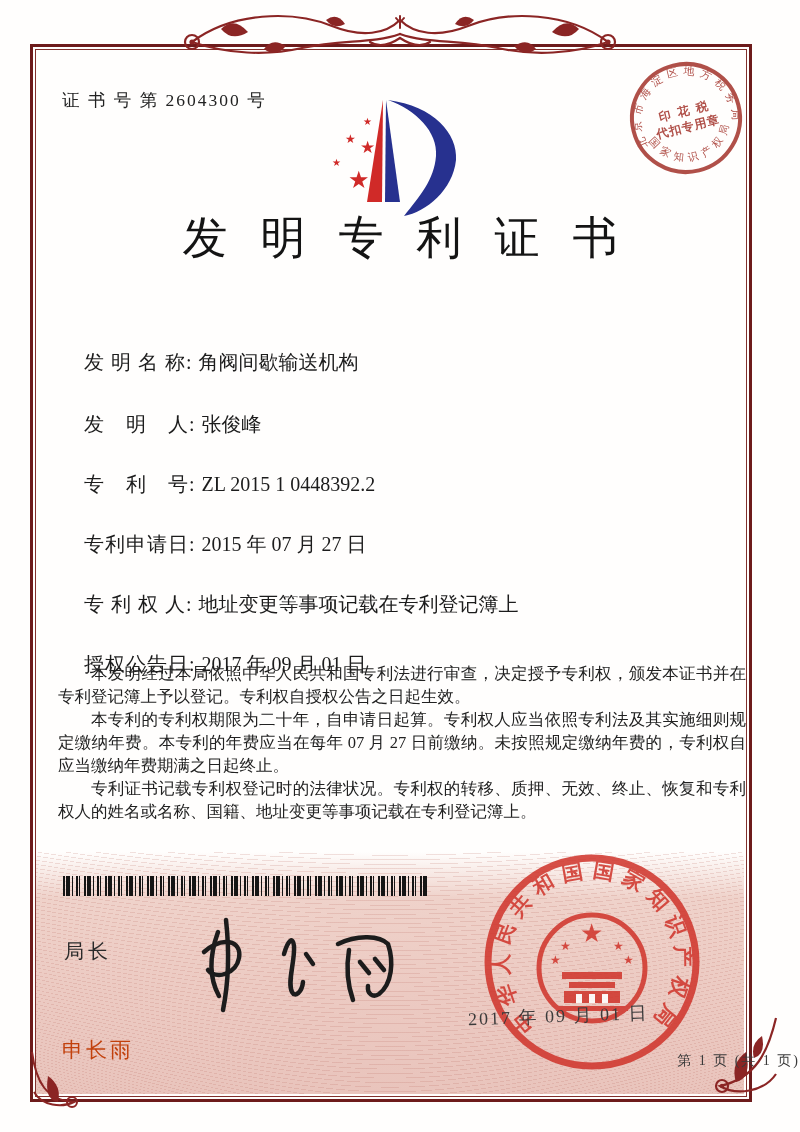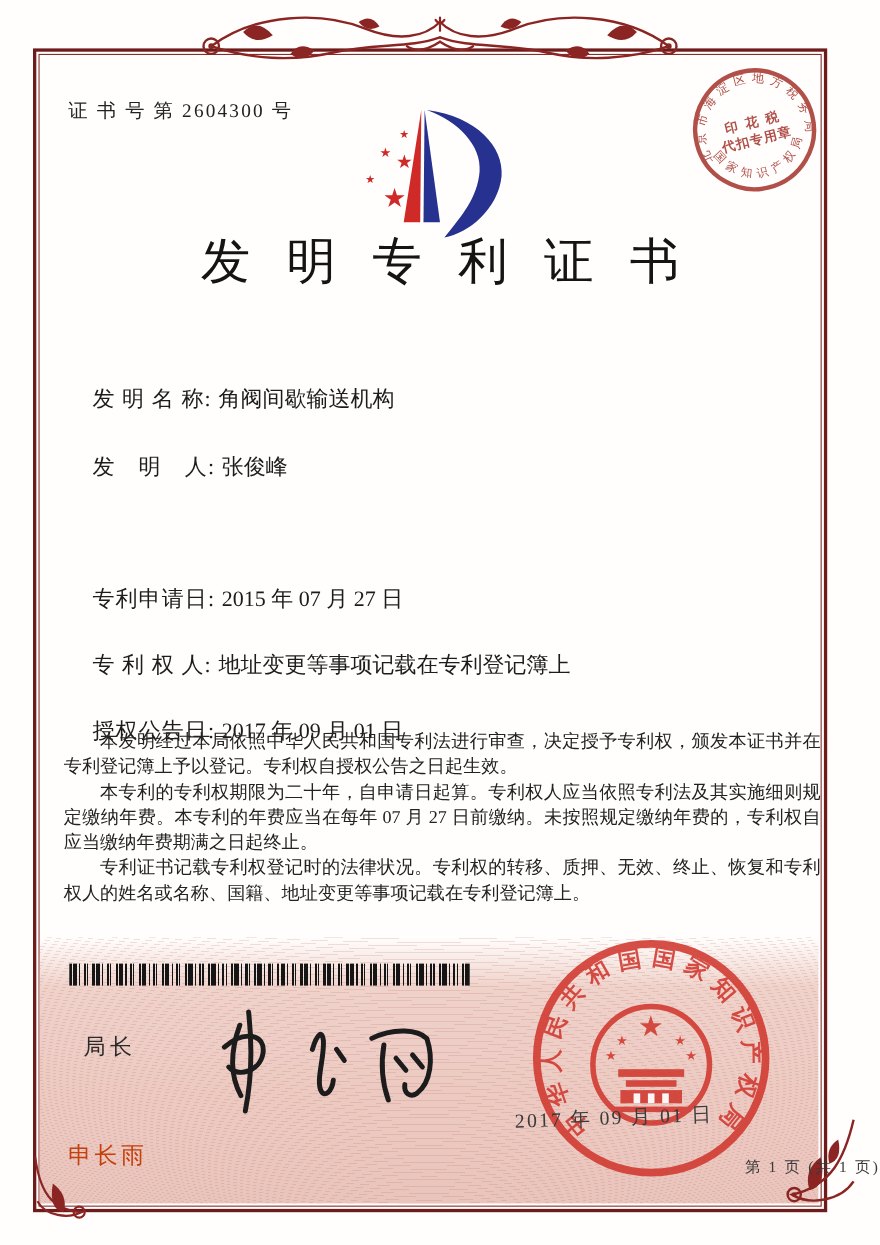--- a/index.html
+++ b/index.html
@@ -27,21 +27,21 @@
 
   .body-text{left:58px;top:662px;width:688px;font-size:16.5px;line-height:23px;color:#222;
              text-align:justify;}
   .body-text p{margin:0;text-indent:2em;}
 
   .barcode{left:63px;top:876px;width:364px;height:20px;background:
     repeating-linear-gradient(90deg,#151515 0 2px,rgba(0,0,0,0) 2px 3px,#151515 3px 7px,
       rgba(0,0,0,0) 7px 9px,#151515 9px 10px,rgba(0,0,0,0) 10px 13px,#151515 13px 15px,
       rgba(0,0,0,0) 15px 16px,#151515 16px 17px,rgba(0,0,0,0) 17px 21px);}
 
-  .signer-title{left:76px;top:938px;font-size:20px;letter-spacing:4px;color:#2a2a2a;}
+  .signer-title{left:64px;top:938px;font-size:20px;letter-spacing:4px;color:#2a2a2a;}
   .signer-name{left:62px;top:1036px;font-size:21px;letter-spacing:3px;color:#c2410c;}
 
   .seal-date{left:468px;top:1004px;font-size:18px;letter-spacing:2px;color:#3b3b3b;
              transform:rotate(-2deg);z-index:6;}
   .footer{left:0;right:0;top:1052px;text-align:right;font-size:14px;letter-spacing:2px;color:#3a3a3a;}
 
   svg text{font-family:"Liberation Serif","DejaVu Serif",serif;}
 </style>
 </head>
 <body>
@@ -119,20 +119,23 @@
     </g>
   </svg>
 
   <div class="abs title">发明专利证书</div>
 
   <div class="abs field" style="top:326px;">
     <span class="lab">发 明 名 称:</span><span class="val">角阀间歇输送机构</span>
   </div>
   <div class="abs field" style="top:388px;">
     <span class="lab">发　明　人:</span><span class="val">张俊峰</span>
+  </div>
+  <div class="abs field" style="top:448px;">
+    <span class="lab">专　利　号:</span><span class="val">ZL 2015 1 0448392.2</span>
   </div>
   <div class="abs field" style="top:508px;">
     <span class="lab">专利申请日:</span><span class="val">2015 年 07 月 27 日</span>
   </div>
   <div class="abs field" style="top:568px;">
     <span class="lab">专 利 权 人:</span><span class="val">地址变更等事项记载在专利登记簿上</span>
   </div>
   <div class="abs field" style="top:628px;">
     <span class="lab">授权公告日:</span><span class="val">2017 年 09 月 01 日</span>
   </div>

